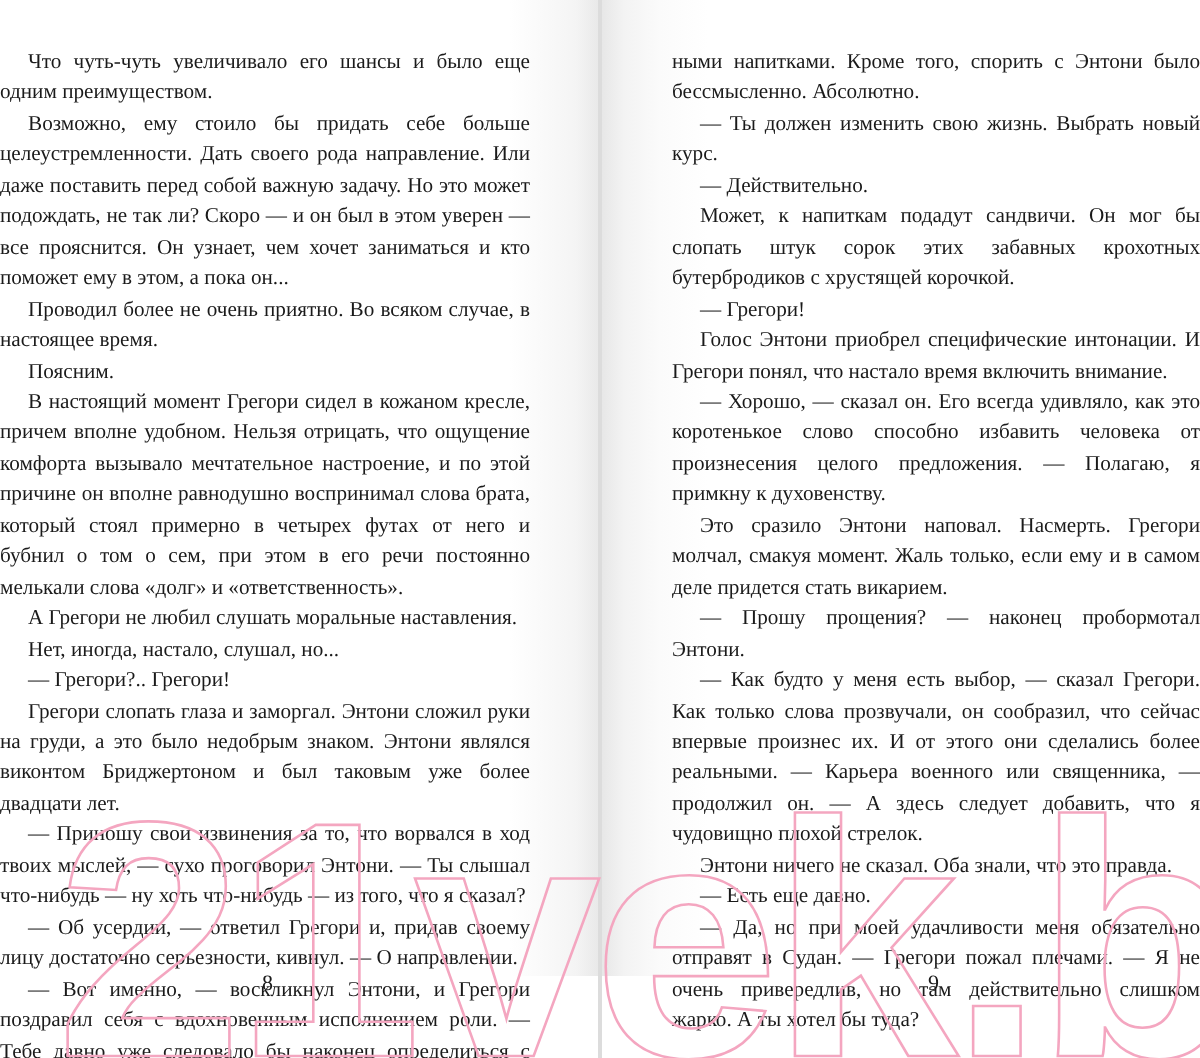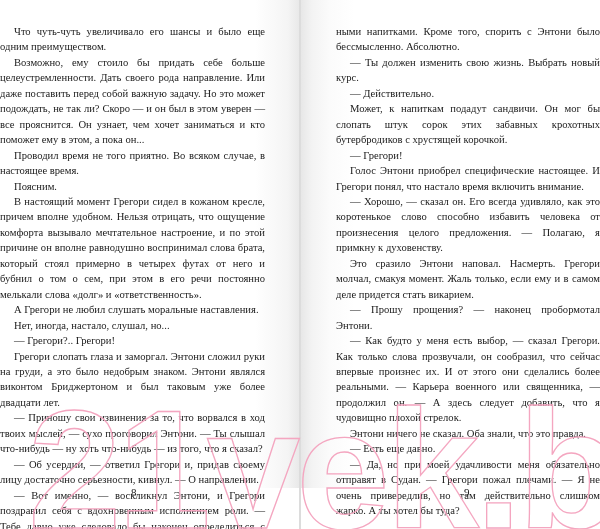--- a/index.html
+++ b/index.html
@@ -32,21 +32,21 @@
   .watermark { position: absolute; left: 0; top: 0; width: 600px; height: 529px; pointer-events: none; }
 </style>
 </head>
 <body>
 
 <div class="spread">
   <div class="page page-left">
     <div class="text">
       <p class="noindent" style="text-indent:14px">Что чуть-чуть увеличивало его шансы и было еще одним преимуществом.</p>
       <p>Возможно, ему стоило бы придать себе больше целеустремленности. Дать своего рода направление. Или даже поставить перед собой важную задачу. Но это может подождать, не так ли? Скоро — и он был в этом уверен — все прояснится. Он узнает, чем хочет заниматься и кто поможет ему в этом, а пока он...</p>
-      <p>Проводил время не того приятно. Во всяком случае, в настоящее время.</p>
+      <p>Проводил более не очень приятно. Во всяком случае, в настоящее время.</p>
       <p>Поясним.</p>
       <p>В настоящий момент Грегори сидел в кожаном кресле, причем вполне удобном. Нельзя отрицать, что ощущение комфорта вызывало мечтательное настроение, и по этой причине он вполне равнодушно воспринимал слова брата, который стоял примерно в четырех футах от него и бубнил о том о сем, при этом в его речи постоянно мелькали слова «долг» и «ответственность».</p>
       <p>А Грегори не любил слушать моральные наставления.</p>
       <p>Нет, иногда, настало, слушал, но...</p>
       <p>— Грегори?.. Грегори!</p>
       <p>Грегори слопать глаза и заморгал. Энтони сложил руки на груди, а это было недобрым знаком. Энтони являлся виконтом Бриджертоном и был таковым уже более двадцати лет.</p>
       <p>— Приношу свои извинения за то, что ворвался в ход твоих мыслей, — сухо проговорил Энтони. — Ты слышал что-нибудь — ну хоть что-нибудь — из того, что я сказал?</p>
       <p>— Об усердии, — ответил Грегори и, придав своему лицу достаточно серьезности, кивнул. — О направлении.</p>
       <p>— Вот именно, — воскликнул Энтони, и Грегори поздравил себя с вдохновенным исполнением роли. — Тебе давно уже следовало бы наконец определиться с направлением своей жизни.</p>
 
@@ -54,21 +54,21 @@
     <div class="pagenum">8</div>
   </div>
 
   <div class="page page-right">
     <div class="text">
       <p class="noindent">ными напитками. Кроме того, спорить с Энтони было бессмысленно. Абсолютно.</p>
       <p>— Ты должен изменить свою жизнь. Выбрать новый курс.</p>
       <p>— Действительно.</p>
       <p>Может, к напиткам подадут сандвичи. Он мог бы слопать штук сорок этих забавных крохотных бутербродиков с хрустящей корочкой.</p>
       <p>— Грегори!</p>
-      <p>Голос Энтони приобрел специфические настоящее. И Грегори понял, что настало время включить внимание.</p>
+      <p>Голос Энтони приобрел специфические интонации. И Грегори понял, что настало время включить внимание.</p>
       <p>— Хорошо, — сказал он. Его всегда удивляло, как это коротенькое слово способно избавить человека от произнесения целого предложения. — Полагаю, я примкну к духовенству.</p>
       <p>Это сразило Энтони наповал. Насмерть. Грегори молчал, смакуя момент. Жаль только, если ему и в самом деле придется стать викарием.</p>
       <p>— Прошу прощения? — наконец пробормотал Энтони.</p>
       <p>— Как будто у меня есть выбор, — сказал Грегори. Как только слова прозвучали, он сообразил, что сейчас впервые произнес их. И от этого они сделались более реальными. — Карьера военного или священника, — продолжил он. — А здесь следует добавить, что я чудовищно плохой стрелок.</p>
       <p>Энтони ничего не сказал. Оба знали, что это правда.</p>
       <p>— Есть еще давно.</p>
       <p>— Да, но при моей удачливости меня обязательно отправят в Судан. — Грегори пожал плечами. — Я не очень привередлив, но там действительно слишком жарко. А ты хотел бы туда?</p>
 
     </div>
     <div class="pagenum">9</div>

